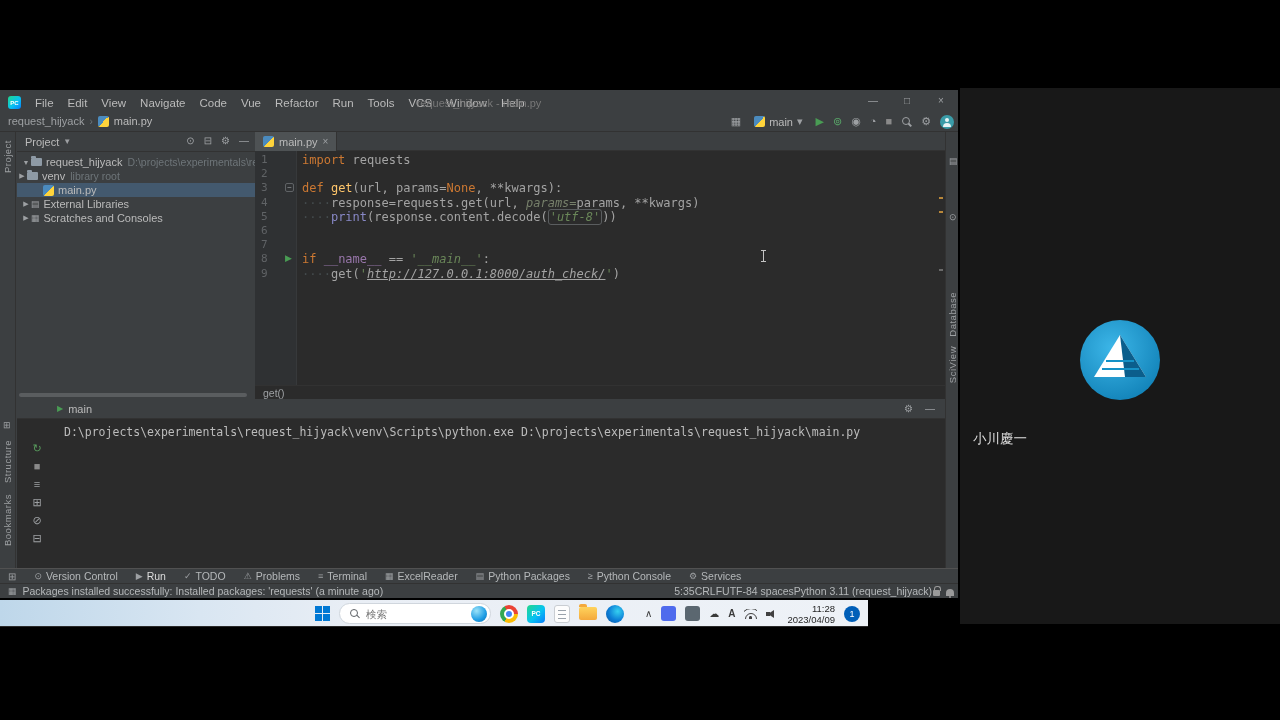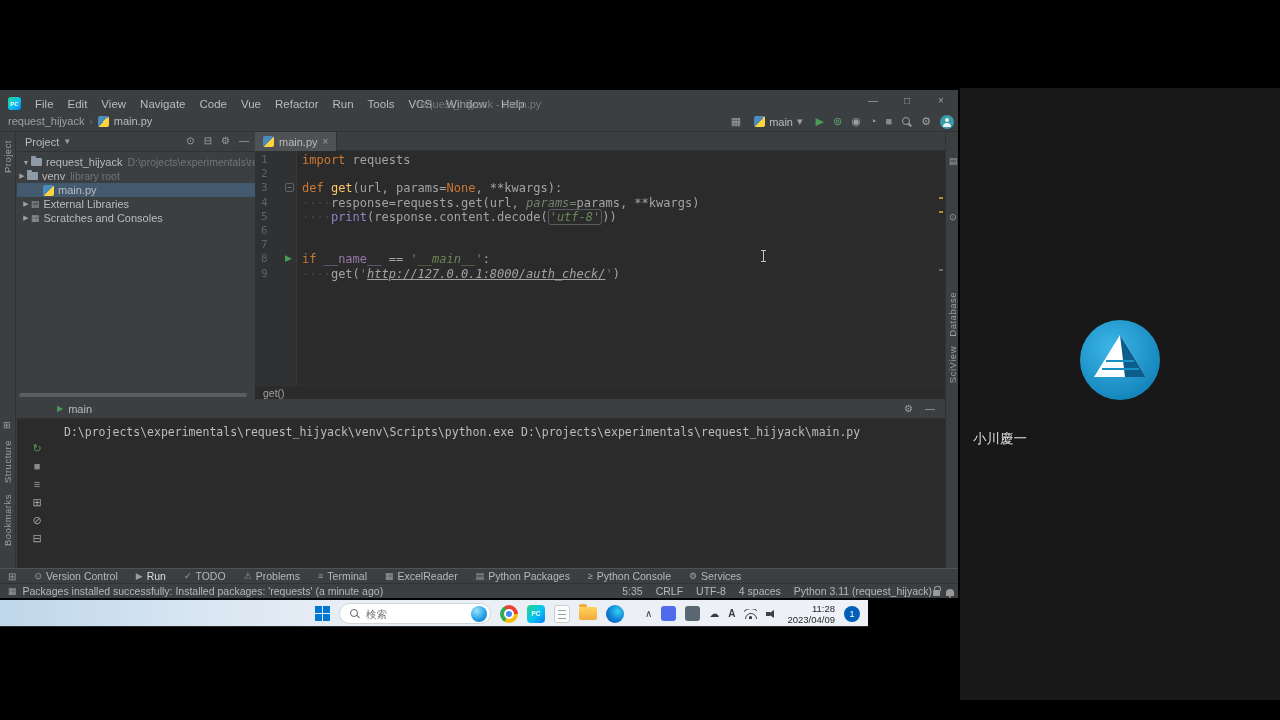--- a/index.html
+++ b/index.html
@@ -1,21 +1,21 @@
 <!DOCTYPE html>
 <html><head>
 <meta charset="utf-8">
 <style>
   *{margin:0;padding:0;box-sizing:border-box}
   html,body{width:1280px;height:720px;background:#000;overflow:hidden;
     font-family:"Liberation Sans",sans-serif;}
   
   .ide{position:absolute;left:0;top:90px;width:958px;height:508px;background:#3c3f41;}
   .titlebar{position:absolute;left:0;top:0;width:958px;height:28px;background:#3c3f41;
-    display:flex;align-items:center;border-bottom:1px solid #bef264;}
+    display:flex;align-items:center;border-bottom:3px solid #bef264;}
   .app-logo{width:13px;height:13px;margin:0 8px 0 8px;border-radius:3px;
     background:linear-gradient(135deg,#21d789,#07c3f2 55%,#087cfa);color:#fff;
     font-size:6px;font-weight:bold;display:flex;align-items:center;justify-content:center;}
   .menus{display:flex;gap:2px}
   .menu-item{color:#bbbbbb;font-size:11.5px;padding:2px 6px;cursor:default}
   .win-title{position:absolute;left:0;right:0;text-align:center;color:#787878;font-size:11px;pointer-events:none}
   .win-controls{position:absolute;right:0;top:0;height:20px;display:flex}
   .win-btn{width:34px;height:20px;color:#9da0a3;font-size:10px;display:flex;align-items:center;justify-content:center}
   
   .toolbar2{position:absolute;left:0;top:21px;width:958px;height:21px;background:#3c3f41;
@@ -103,21 +103,21 @@
   .toolwin{position:absolute;left:0;top:478px;width:958px;height:15px;background:#3c3f41;
     border-top:1px solid #515151;display:flex;align-items:center;gap:18px;padding-left:8px}
   .tw-corner{color:#9da0a3;font-size:10px}
   .tw-item{display:flex;align-items:center;gap:4px;color:#b5b8ba;font-size:10.5px}
   .tw-item .g{font-size:9px;color:#9da0a3}
   .tw-item.active{color:#dddddd}
   .statusbar{position:absolute;left:0;top:493px;width:958px;height:15px;background:#3c3f41;
     border-top:1px solid #323232;display:flex;align-items:center;font-size:10.5px;color:#b5b8ba}
   .sb-msg{display:flex;align-items:center;gap:6px;margin-left:8px}
   .sb-msg .g{color:#9da0a3;font-size:9px}
-  .sb-right{position:absolute;right:26px;display:flex;gap:13px;align-items:center}
+  .sb-right{position:absolute;right:26px;display:flex;align-items:center}
   .icon-lock{position:relative;width:7px;height:6px;background:#9a9a9a;border-radius:1px;margin-top:3px}
   .icon-lock::before{content:"";position:absolute;top:-4px;left:1px;width:5px;height:4px;border:1px solid #9a9a9a;border-bottom:none;border-radius:3px 3px 0 0}
   .icon-bell{position:relative;width:8px;height:7px;border-radius:4px 4px 0 0;background:#9a9a9a;margin-top:2px}
   .icon-bell::after{content:"";position:absolute;left:3px;bottom:-2px;width:2px;height:2px;border-radius:50%;background:#9a9a9a}
   .sb-icons{position:absolute;right:4px;display:flex;gap:6px}
   
   .taskbar{position:absolute;left:0;top:600px;width:868px;height:27px;
     background:linear-gradient(90deg,#bed7ea 0,#d9e6f2 200px,#e9eef5 350px,#eef2f7 100%);
     border-bottom:1px solid #2a2a2a}
   .tb-center{position:absolute;left:315px;top:0;height:27px;display:flex;align-items:center;gap:9px}
@@ -158,21 +158,21 @@
   .icon-wifi::after{content:"";position:absolute;left:50%;bottom:-6px;transform:translateX(-50%);
     width:10px;height:10px;border:1.5px solid #404040;border-radius:50%}
   .icon-vol{position:relative;width:12px;height:10px}
   .icon-vol::before{content:"";position:absolute;left:0;top:3px;width:4px;height:4px;background:#404040}
   .icon-vol::after{content:"";position:absolute;left:2px;top:1px;border-top:4px solid transparent;
     border-bottom:4px solid transparent;border-right:6px solid #404040}
   .tb-clock{text-align:right;font-size:9.5px;color:#1f1f1f;line-height:11px}
   .tb-badge{min-width:16px;height:16px;border-radius:8px;background:#005fb8;color:#fff;font-size:9px;
     display:flex;align-items:center;justify-content:center;padding:0 3px}
   
-  .right-panel{position:absolute;left:960px;top:88px;width:320px;height:612px;background:#181818}
+  .right-panel{position:absolute;left:960px;top:88px;width:320px;height:536px;background:#181818}
   .rp-name{position:absolute;left:13px;top:342px;color:#dedede;font-size:13.5px}
   .rp-logo{position:absolute;left:118px;top:230px}
 </style>
 </head>
 <body>
 
 <div class="stage">
 
   <div class="ide">
 

